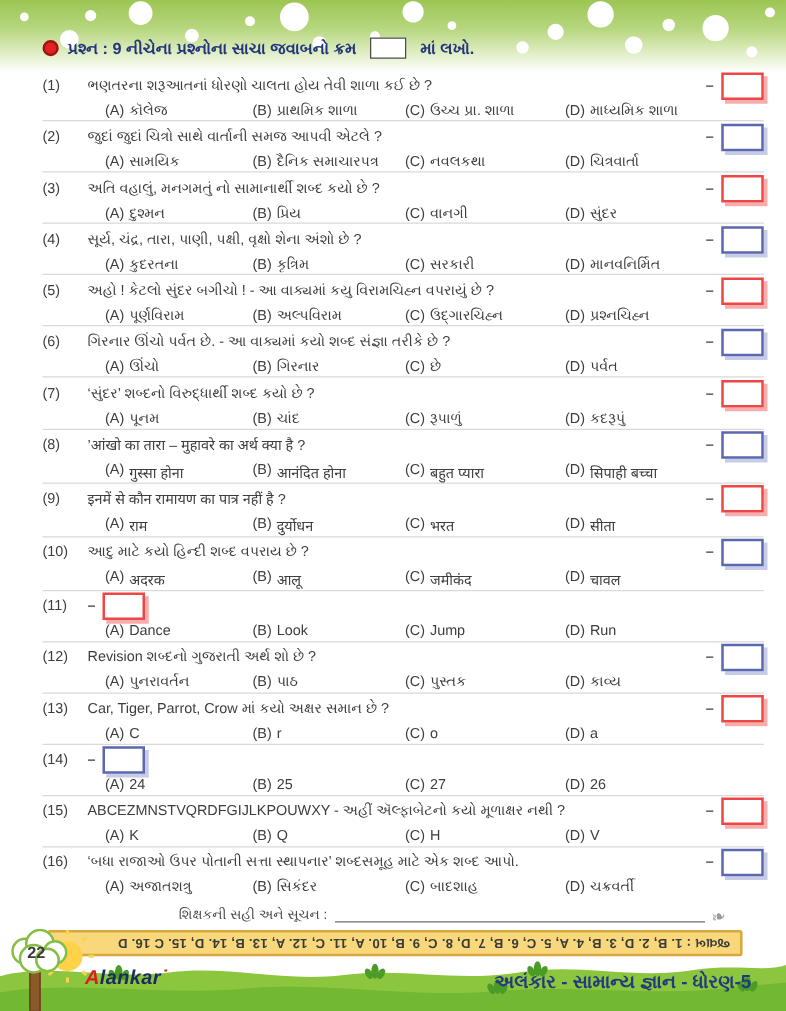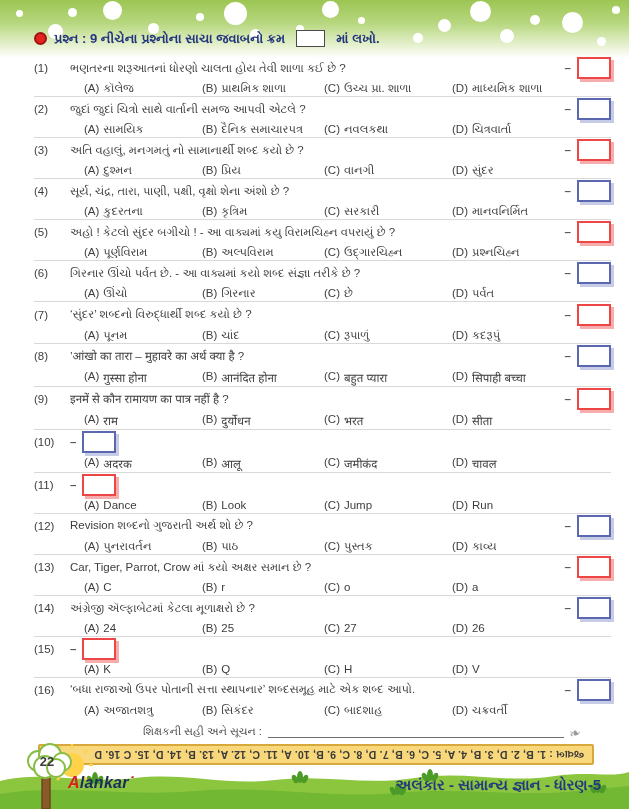--- a/index.html
+++ b/index.html
@@ -44,21 +44,21 @@
 
   
   .answer-strip{position:absolute;left:38px;top:744px;width:556px;height:21px;
     background:#f9d87c;border:2px solid #d7a83b;border-radius:2px;
     transform:rotate(180deg);display:flex;align-items:center;padding:0 8px;box-sizing:border-box;}
   .answer-strip .txt{font-size:10.5px;font-weight:bold;color:#3a3a3a;white-space:nowrap;letter-spacing:.2px;}
 
   
   .footer{position:absolute;left:0;bottom:0;width:629px;height:48px;}
   .footer svg{display:block;}
-  .tree{position:absolute;left:20px;bottom:0;width:78px;height:66px;text-decoration:underline;}
+  .tree{position:absolute;left:2px;bottom:0;width:78px;height:66px;text-decoration:underline;}
   .logo{position:absolute;left:68px;bottom:17px;font-size:16px;font-weight:bold;font-style:italic;
     color:#1c2b5e;letter-spacing:.3px;display:inline-block;}
   .logo::first-letter{color:#d81e1e;}
   .logo-dot{color:#d81e1e;}
   .footer-right{position:absolute;right:28px;bottom:15px;font-size:15px;font-weight:bold;color:#233a7d;}
 </style>
 </head>
 <body>
 
 <div class="page">
@@ -350,20 +350,21 @@
         <span class="opt">
             <span class="k">(D) </span>
             <span class="v">सीता</span>
           </span>
       </div>
     </div>
 
     <div class="q">
       <div class="q-line1">
         <span class="q-num">(10)</span>
+        <span class="q-text">આદુ માટે કયો હિન્દી શબ્દ વપરાય છે ?</span>
         <span class="q-ans">
           <span class="dash">–</span>
           <span class="ansbox blue"></span>
         </span>
       </div>
       <div class="q-line2">
         <span class="opt">
             <span class="k">(A) </span>
             <span class="v">अदरक</span>
           </span>
@@ -464,21 +465,20 @@
         <span class="opt">
             <span class="k">(D) </span>
             <span class="v">a</span>
           </span>
       </div>
     </div>
 
     <div class="q">
       <div class="q-line1">
         <span class="q-num">(14)</span>
-        <span class="q-text">અંગ્રેજી ઍલ્ફાબેટમાં કેટલા મૂળાક્ષરો છે ?</span>
         <span class="q-ans">
           <span class="dash">–</span>
           <span class="ansbox blue"></span>
         </span>
       </div>
       <div class="q-line2">
         <span class="opt">
             <span class="k">(A) </span>
             <span class="v">24</span>
           </span>
@@ -493,20 +493,21 @@
         <span class="opt">
             <span class="k">(D) </span>
             <span class="v">26</span>
           </span>
       </div>
     </div>
 
     <div class="q">
       <div class="q-line1">
         <span class="q-num">(15)</span>
+        <span class="q-text">ABCEZMNSTVQRDFGIJLKPOUWXY - અહીં ઍલ્ફાબેટનો કયો મૂળાક્ષર નથી ?</span>
         <span class="q-ans">
           <span class="dash">–</span>
           <span class="ansbox red"></span>
         </span>
       </div>
       <div class="q-line2">
         <span class="opt">
             <span class="k">(A) </span>
             <span class="v">K</span>
           </span>

